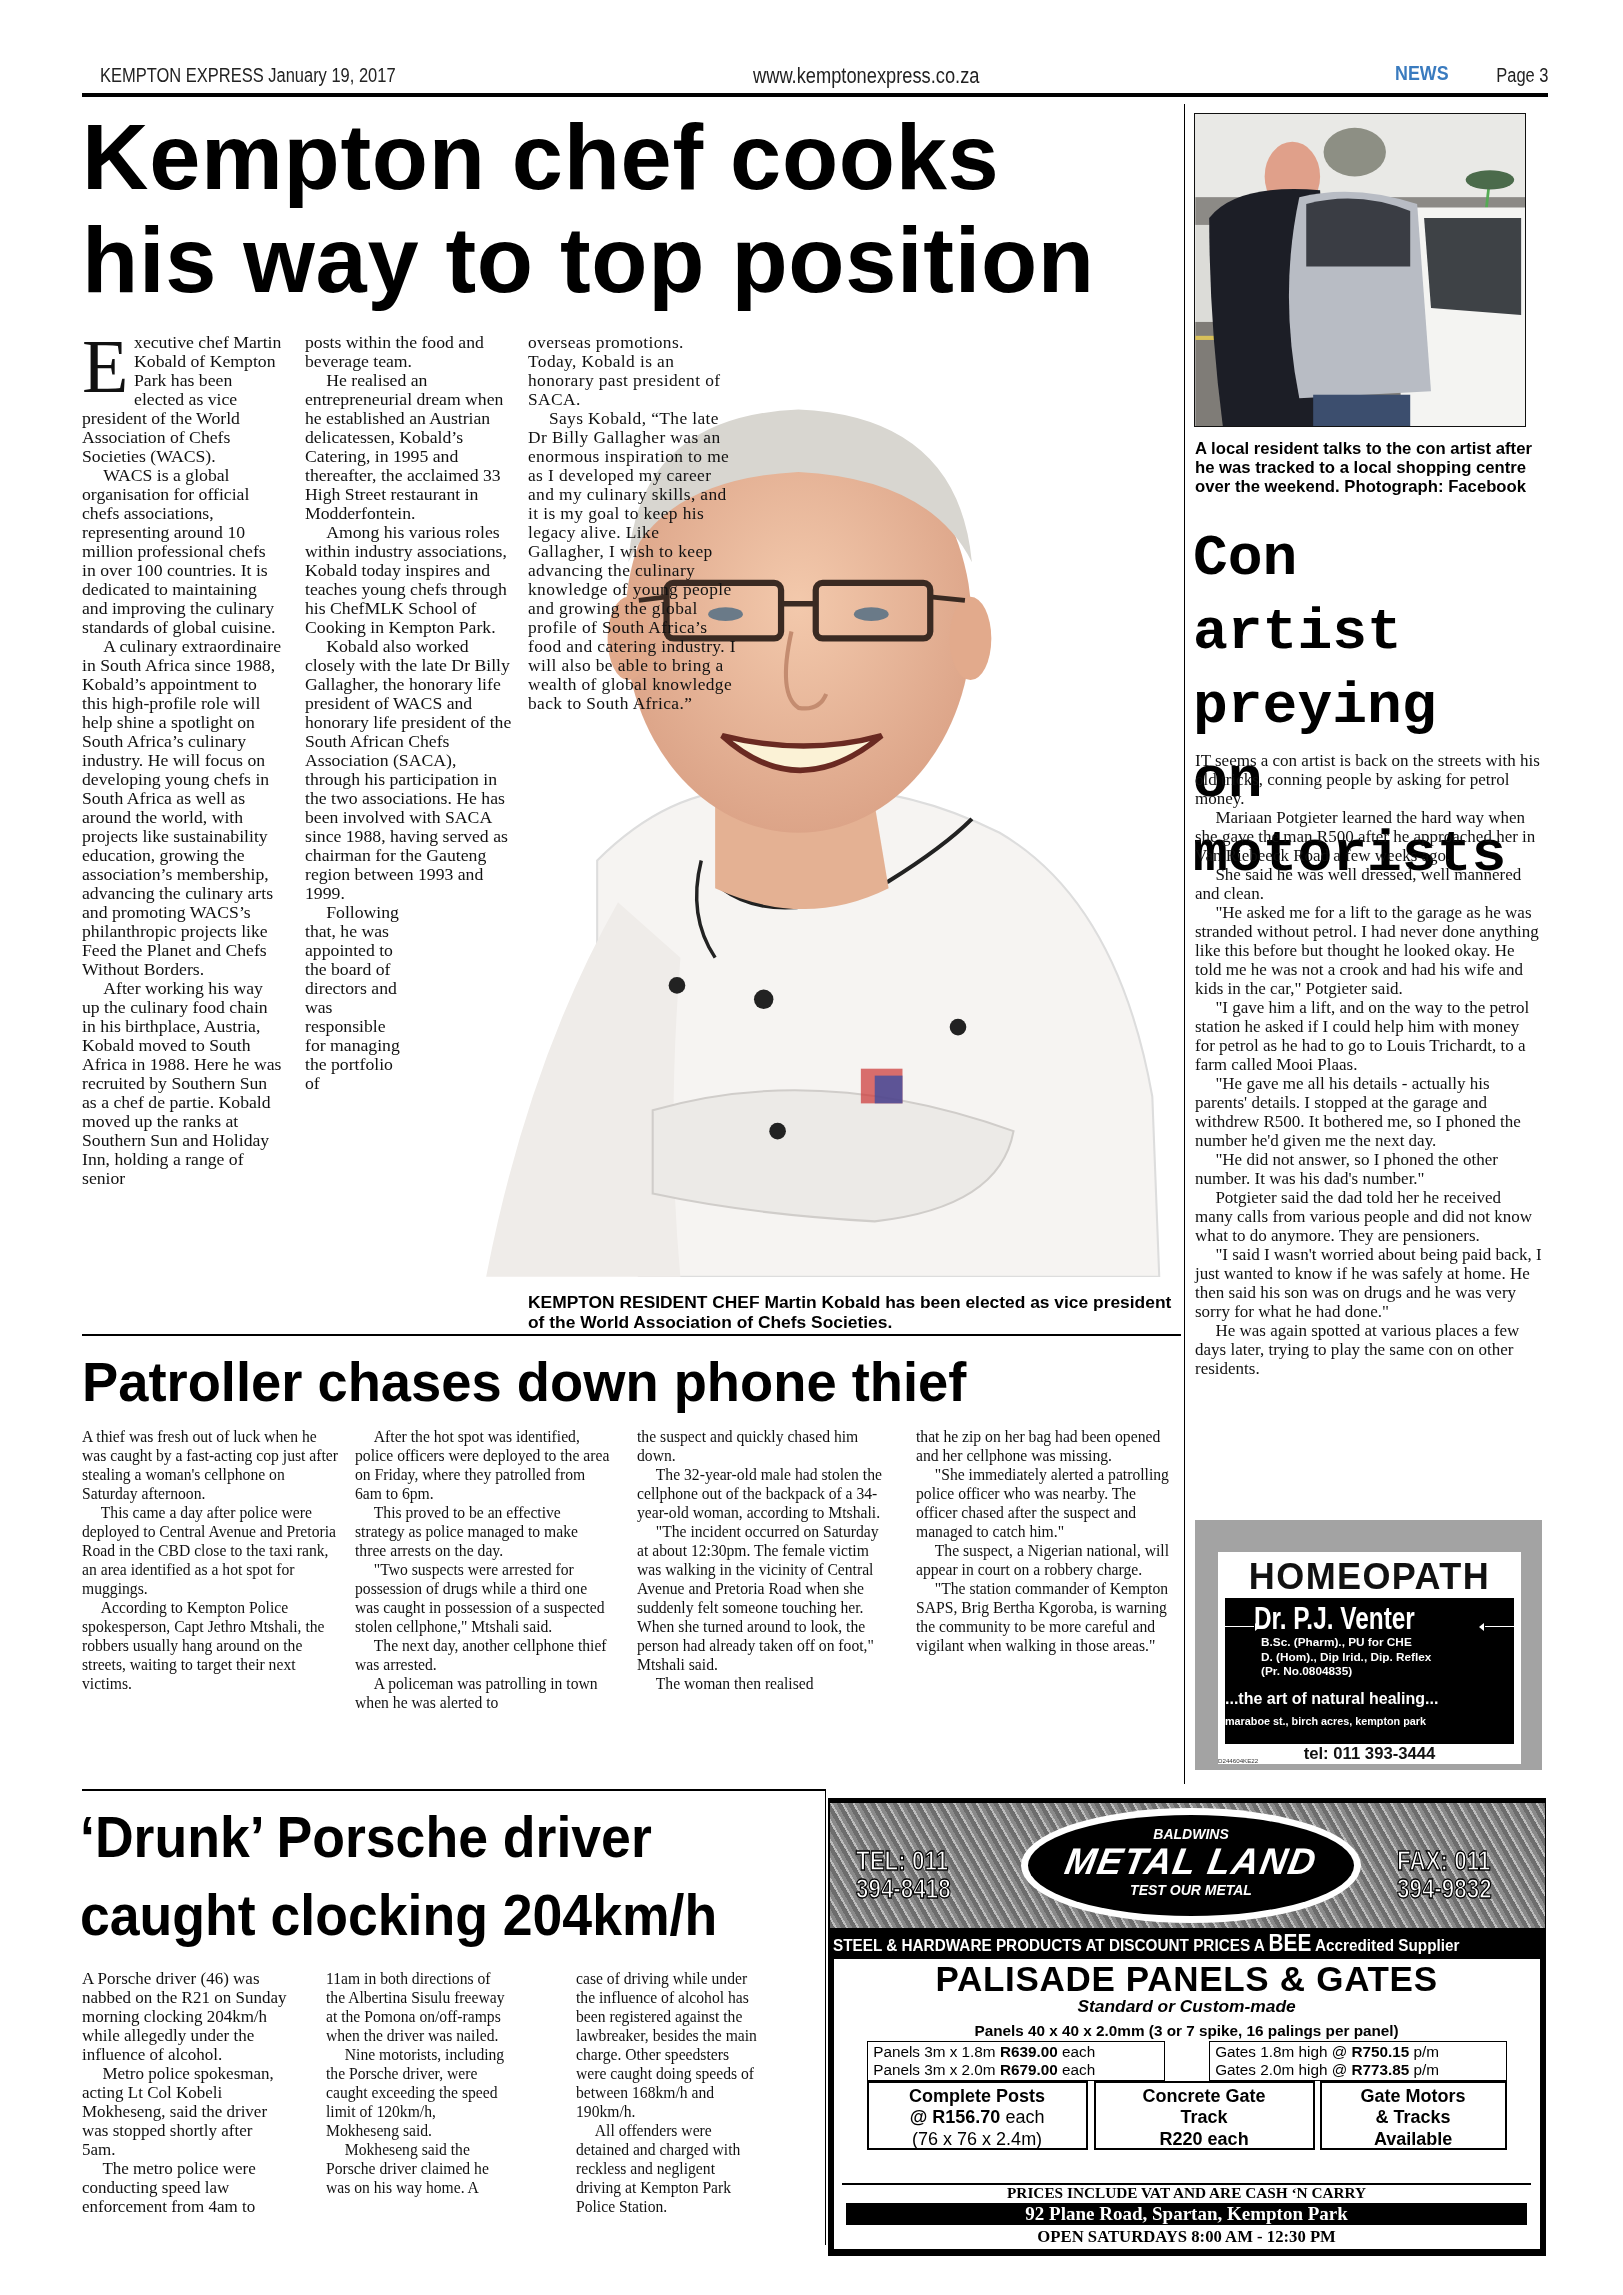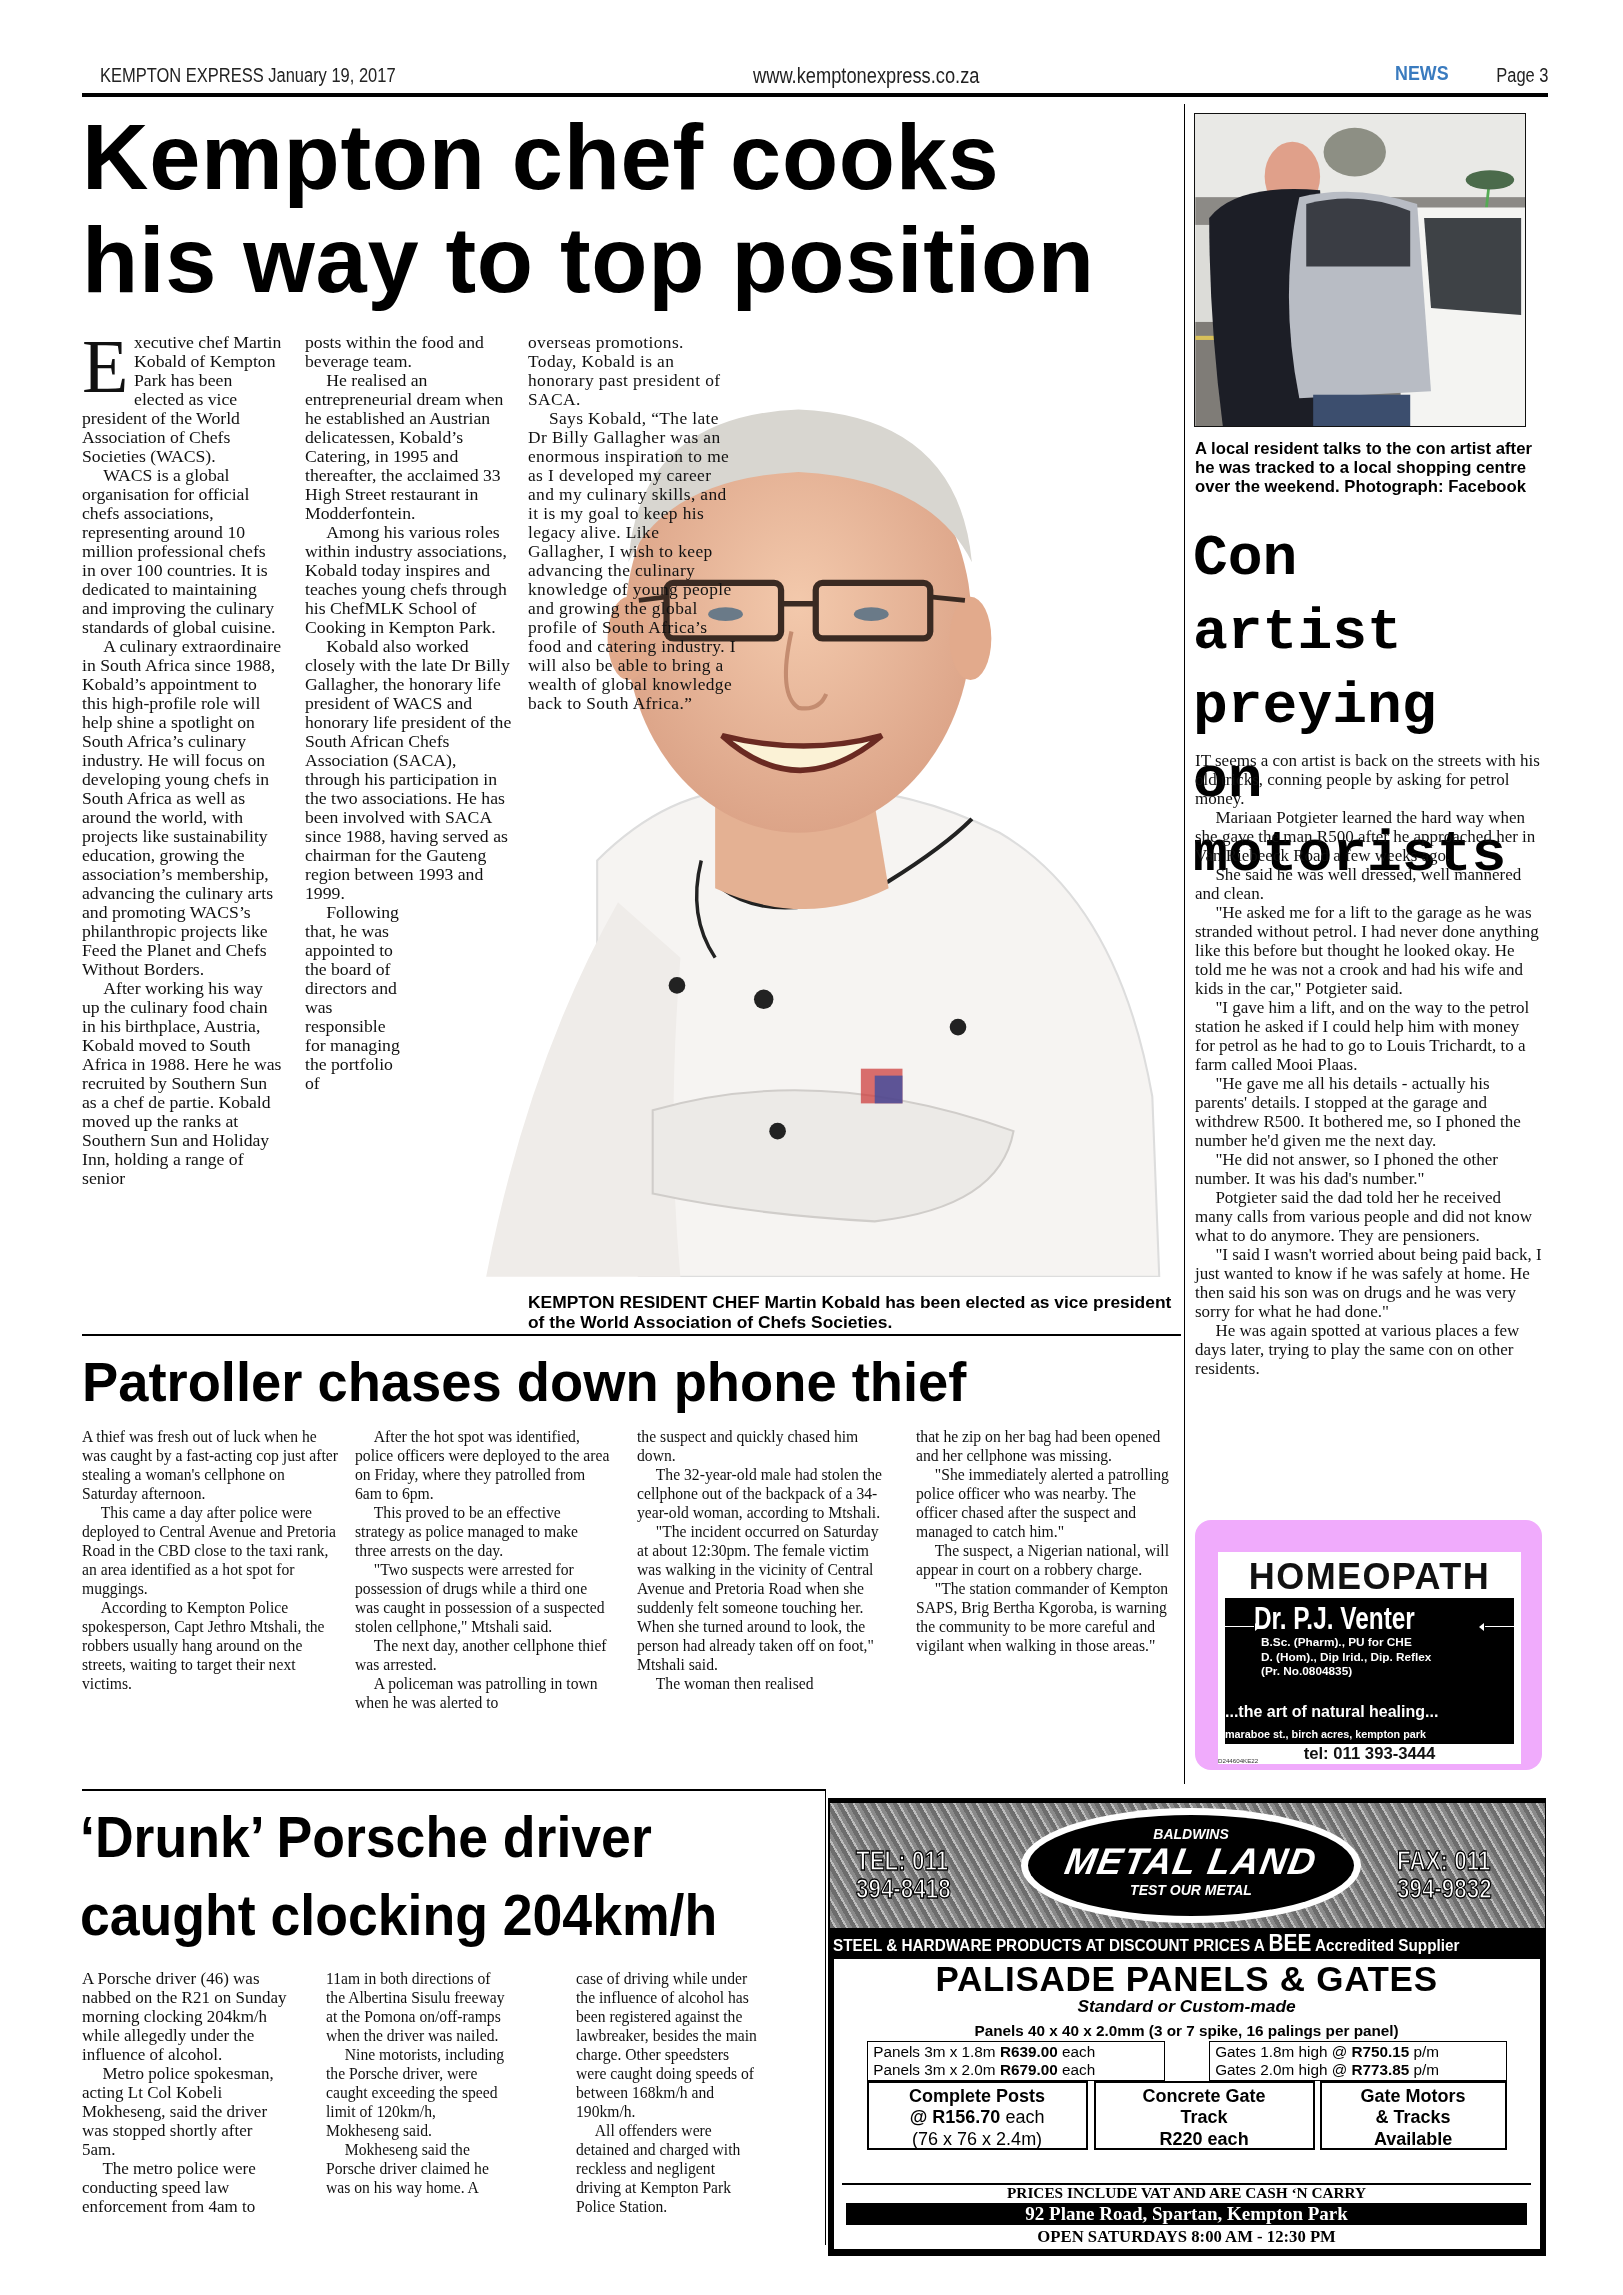--- a/index.html
+++ b/index.html
@@ -58,27 +58,27 @@
   .h-porsche { left: 80px; top: 1798px; width: 764px; font-family: "Liberation Sans", sans-serif; font-size: 57px; line-height: 78px; color: #000; transform: scaleX(0.94); transform-origin: left; }
   .por-col { top: 1969px; font-size: 17px; line-height: 19px; }
   .por-c1 { left: 82px; width: 208px; }
   .por-c2 { left: 326px; width: 184px; }
   .por-c3 { left: 505px; width: 184px; }
   .por-c2, .por-c3 { transform: scaleX(0.92); transform-origin: left top; width: 198px; }
   .por-c3 { left: 505px; }
   .por-vrule { left: 825px; top: 1789px; width: 1.4px; height: 456px; background: #000; }
 
   
-  .ad-homeo { left: 1195px; top: 1520px; width: 347px; height: 250px; background: #f0abfc; border-radius: 16px; }
+  .ad-homeo { left: 1195px; top: 1520px; width: 347px; height: 250px; background: #a3a3a3; }
   .ad-homeo .inner { position: absolute; left: 23px; top: 32px; width: 303px; height: 212px; background: #fff; }
   .ad-homeo .title { position: absolute; left: 0; width: 100%; top: 4.2px; text-align: center; font-family: "Liberation Sans", sans-serif; font-weight: 900; font-size: 36px; letter-spacing: 1.4px; }
   .ad-homeo .dark { position: absolute; left: 7px; top: 46px; width: 289px; height: 146px; background: #000; color: #fff; font-family: "Liberation Sans", sans-serif; }
   .ad-homeo .dr { font-weight: bold; font-size: 30.5px; line-height: 33px; margin-top: 4.2px; transform: scaleX(0.8); }
   .ad-homeo .quals { font-weight: bold; font-size: 11.8px; line-height: 14.6px; margin-left: 36px; }
-  .ad-homeo .tag { font-weight: bold; font-size: 16px; margin-top: 24px; }
+  .ad-homeo .tag { font-weight: bold; font-size: 16px; margin-top: 11px; }
   .ad-homeo .addr { font-weight: bold; font-size: 10.8px; margin-top: 7px; }
   .ad-homeo .tel { position: absolute; left: 0; width: 100%; top: 192px; text-align: center; font-family: "Liberation Sans", sans-serif; font-weight: bold; font-size: 16.7px; }
   .ad-homeo .code { position: absolute; left: 0px; bottom: 0px; font-family: "Liberation Sans", sans-serif; font-size: 6.2px; color: #333; }
   .arrow-l, .arrow-r { position: absolute; top: 28px; width: 29px; height: 1.4px; background: #fff; }
   .arrow-l { left: 0; } .arrow-r { right: 0; }
   .arrow-l::after { content: ""; position: absolute; right: -5.6px; top: -3.5px; border-left: 5.6px solid #fff; border-top: 4.2px solid transparent; border-bottom: 4.2px solid transparent; }
   .arrow-r::before { content: ""; position: absolute; left: -5.6px; top: -3.5px; border-right: 5.6px solid #fff; border-top: 4.2px solid transparent; border-bottom: 4.2px solid transparent; }
 
   
   .ad-metal { left: 828px; top: 1798px; width: 718px; height: 458px; background: #000; }

